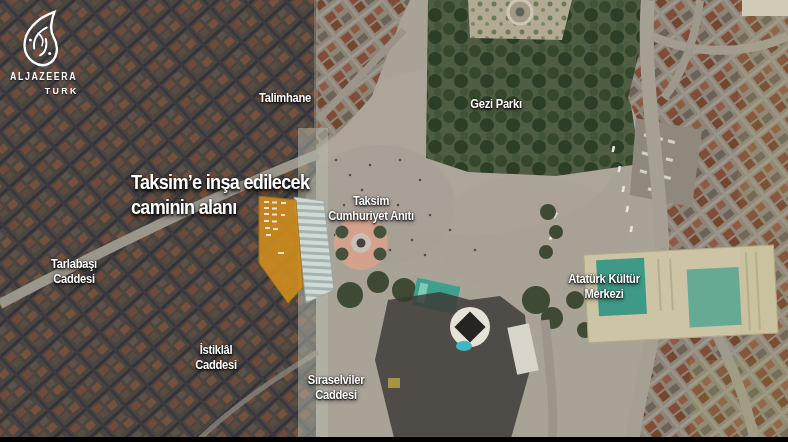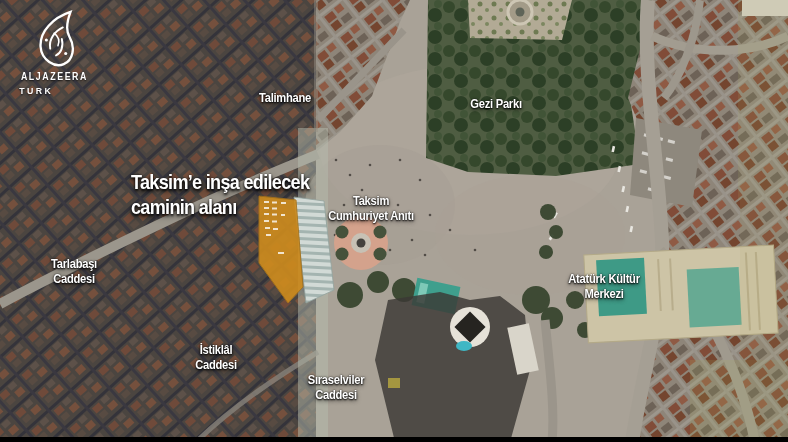--- a/index.html
+++ b/index.html
@@ -17,21 +17,21 @@
   }
   .map-label span{display:block;}
   .headline{
     position:absolute;left:131px;top:169px;color:#fff;font-weight:bold;
     font-size:21px;line-height:25px;letter-spacing:-.8px;white-space:nowrap;z-index:5;
     transform:scaleX(.86);transform-origin:left top;
     text-shadow:0 2px 3px rgba(0,0,0,.95),0 3px 7px rgba(0,0,0,.6),0 0 2px rgba(0,0,0,.7);
   }
   .headline span{display:block;}
   
-  .logo{position:absolute;left:16px;top:10px;width:82px;text-align:left;z-index:6;color:#fff;}
+  .logo{position:absolute;left:0;top:10px;width:82px;text-align:right;z-index:6;color:#fff;}
   .logo .flame{display:block;margin:0 auto;}
   .logo .network{font-size:10px;font-weight:bold;letter-spacing:1.8px;display:block;
     transform:scaleX(.88);transform-origin:center;margin-top:3px;
     text-shadow:0 1px 2px rgba(0,0,0,.8);}
   .logo .channel{font-size:9.5px;font-weight:bold;letter-spacing:2.6px;display:block;
     transform:scaleX(.92);transform-origin:center;margin-top:3px;
     text-shadow:0 1px 2px rgba(0,0,0,.8);}
 </style>
 </head>
 <body>

